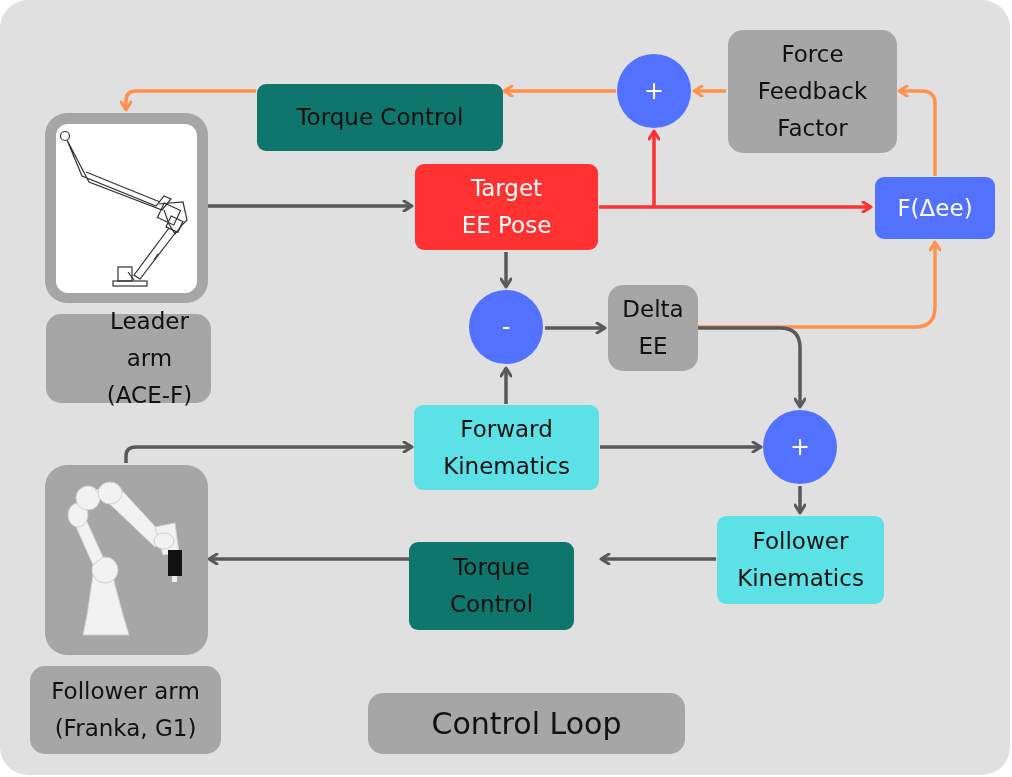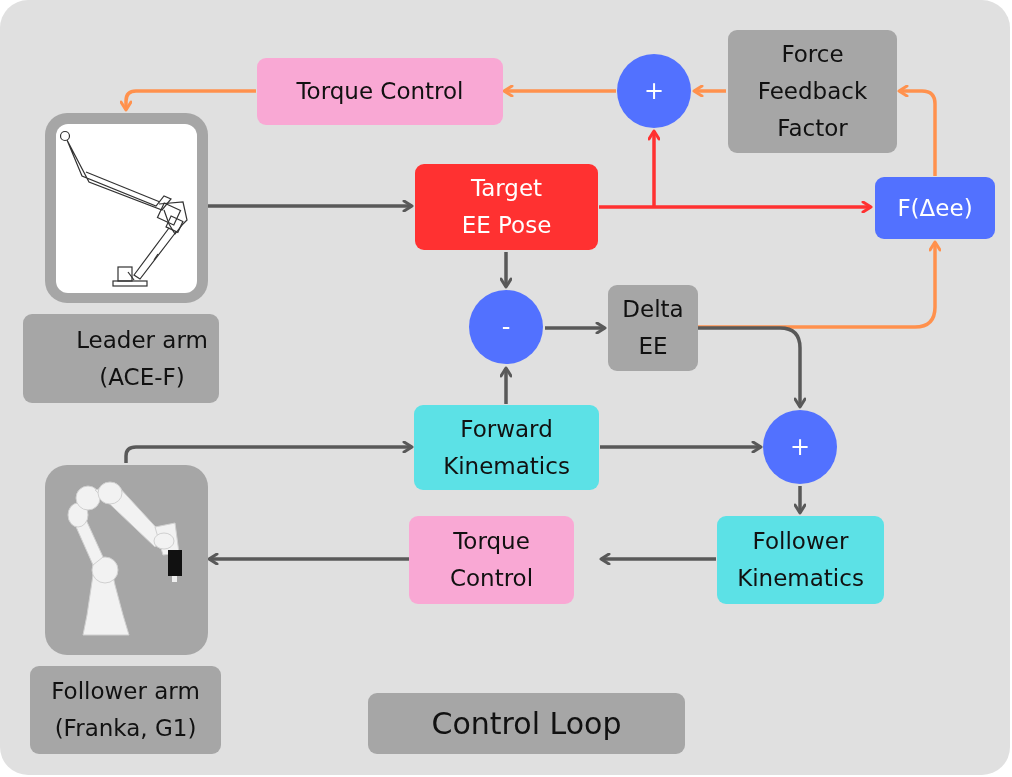--- a/index.html
+++ b/index.html
@@ -1,20 +1,20 @@
 <!DOCTYPE html>
 <html><head>
 <meta charset="utf-8">
 <style>
   html,body{margin:0;padding:0;background:#ffffff;}
   body{width:1012px;height:777px;position:relative;overflow:hidden;font-family:"DejaVu Sans","Liberation Sans",sans-serif;}
   #canvas{position:absolute;left:0;top:0;width:1010px;height:775px;background:#e0e0e0;border-radius:28px;}
   .box{position:absolute;display:flex;align-items:center;justify-content:center;text-align:center;border-radius:9px;box-sizing:border-box;font-size:23px;line-height:37px;color:#111;white-space:pre-line;}
-  .gray{background:#a6a6a6;}
-  .green{background:#f9a8d4;}
+  .gray{background:#a6a6a6;border-radius:15px;}
+  .green{background:#0f766e;margin-top:26px;}
   .red{background:#ff3131;color:#fff;}
   .cyan{background:#5ce1e6;}
   .blue{background:#5271ff;color:#fff;}
   .circle{position:absolute;width:74px;height:74px;border-radius:50%;background:#5271ff;color:#fff;display:flex;align-items:center;justify-content:center;font-size:24px;}
   svg#wires{position:absolute;left:0;top:0;}
   .imgframe{position:absolute;border-radius:22px;box-sizing:border-box;}
 </style>
 </head>
 <body>
 
@@ -73,21 +73,21 @@
         <path d="M120,108 L84,155 L78,151 L113,104"></path>
         <path d="M102,130 L98,136"></path>
         <rect x="62" y="143" width="14" height="14"></rect>
         <path d="M72,148 L78,156"></path>
         <rect x="57" y="157" width="34" height="5"></rect>
       </g>
     </svg>
   </div>
 </div>
 
-<div class="box gray" style="left:23px;top:314px;width:196px;height:89px;padding-left:42px;">Leader arm
+<div class="box gray" style="left:46px;top:314px;width:165px;height:89px;padding-left:42px;">Leader arm
 (ACE-F)</div>
 
 <div class="box red" style="left:415px;top:164px;width:183px;height:86px;">Target
 EE Pose</div>
 <div class="box blue" style="left:875px;top:177px;width:120px;height:62px;">F(Δee)</div>
 
 <div class="circle" style="left:469px;top:290px;">-</div>
 <div class="box gray" style="left:608px;top:285px;width:90px;height:86px;">Delta
 EE</div>
 

